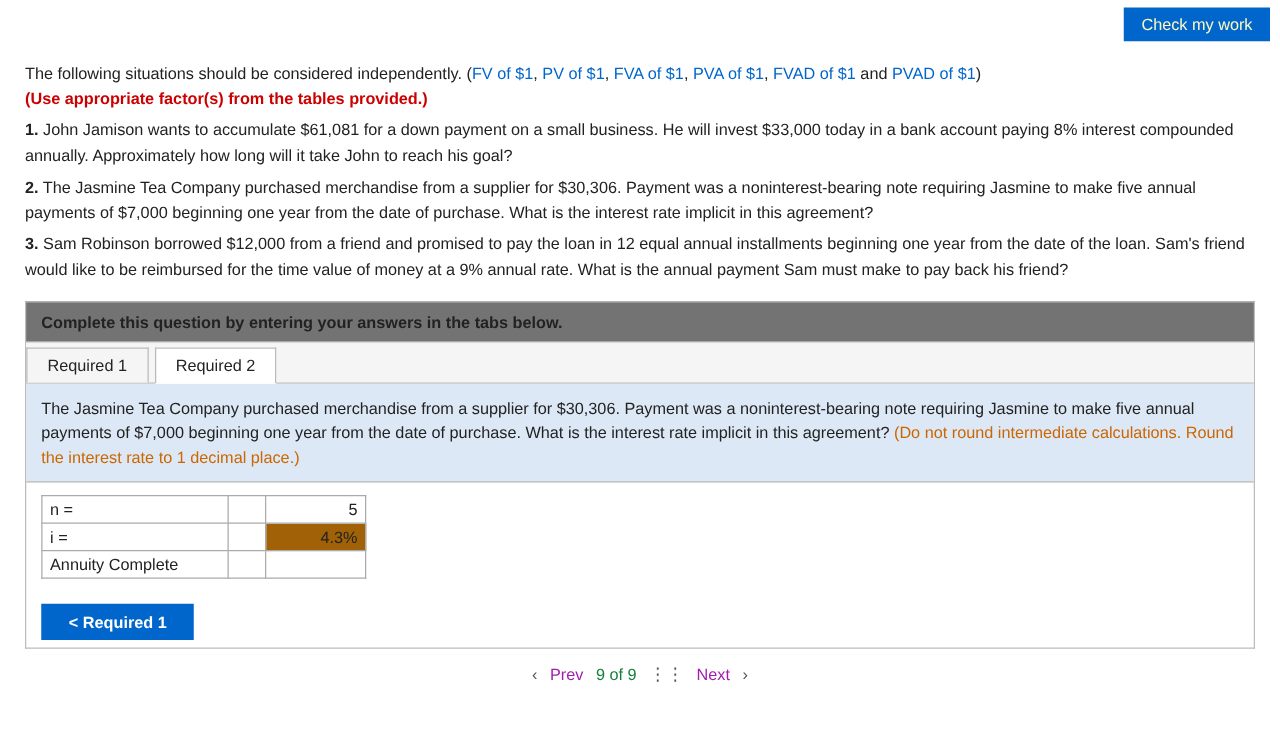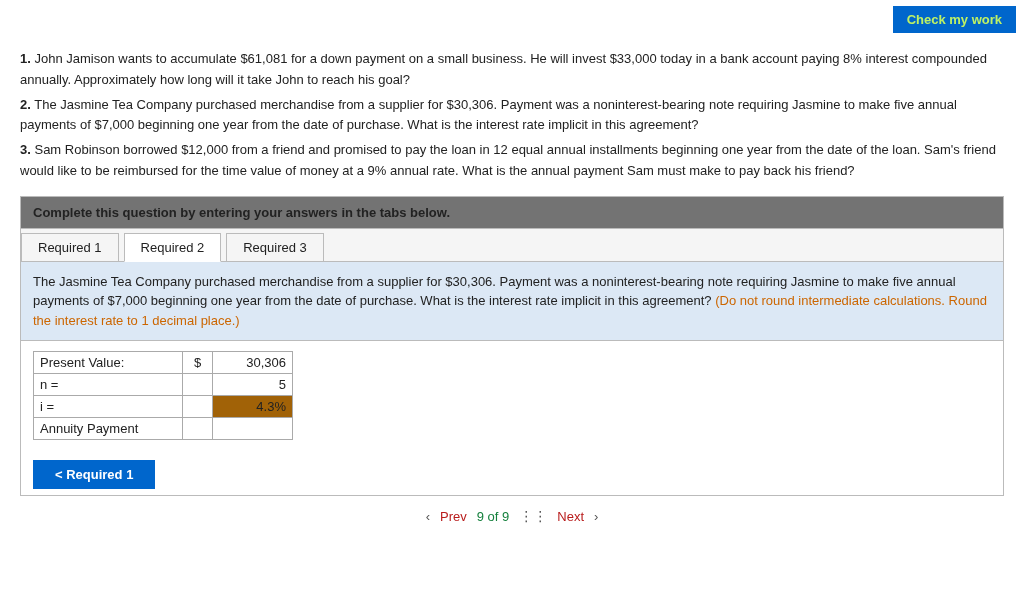--- a/index.html
+++ b/index.html
@@ -15,26 +15,26 @@
 
     #top-bar {
       display: flex;
       justify-content: flex-end;
       background: #fff;
       padding: 6px 8px;
     }
 
     #check-my-work-btn {
       background: #0066cc;
-      color: #bef264;
+      color: #fef9c3;
       border: none;
       padding: 6px 14px;
       font-size: 13px;
       cursor: pointer;
-      font-weight: bold;
+      font-weight: normal;
     }
 
     #main-content {
       padding: 10px 20px 10px 20px;
     }
 
     .intro-text {
       font-size: 13px;
       line-height: 1.5;
       margin-bottom: 6px;
@@ -167,21 +167,21 @@
       display: flex;
       align-items: center;
       justify-content: center;
       gap: 10px;
       padding: 12px 0 8px 0;
       font-size: 13px;
       color: #555;
     }
 
     .bottom-nav a {
-      color: #b91c1c;
+      color: #a21caf;
       text-decoration: none;
       font-size: 13px;
     }
 
     .bottom-nav .page-info {
       color: #15803d;
     }
 
     .bottom-nav .grid-icon {
       font-size: 14px;
@@ -194,63 +194,61 @@
     }
   </style>
 </head>
 <body>
 
 <div id="top-bar">
   <button id="check-my-work-btn">Check my work</button>
 </div>
 
 <div id="main-content">
+  <p class="intro-text">
+    The following situations should be considered independently. (<a href="#">FV of $1</a>, <a href="#">PV of $1</a>, <a href="#">FVA of $1</a>, <a href="#">PVA of $1</a>, <a href="#">FVAD of $1</a> and <a href="#">PVAD of $1</a>)<br>
+    <span class="bold-instruction">(Use appropriate factor(s) from the tables provided.)</span>
+  </p>
 
   <div class="problems">
     <p><strong>1.</strong> John Jamison wants to accumulate $61,081 for a down payment on a small business. He will invest $33,000 today in a bank account paying 8% interest compounded annually. Approximately how long will it take John to reach his goal?</p>
     <p><strong>2.</strong> The Jasmine Tea Company purchased merchandise from a supplier for $30,306. Payment was a noninterest-bearing note requiring Jasmine to make five annual payments of $7,000 beginning one year from the date of purchase. What is the interest rate implicit in this agreement?</p>
     <p><strong>3.</strong> Sam Robinson borrowed $12,000 from a friend and promised to pay the loan in 12 equal annual installments beginning one year from the date of the loan. Sam's friend would like to be reimbursed for the time value of money at a 9% annual rate. What is the annual payment Sam must make to pay back his friend?</p>
   </div>
 
   <div class="complete-box">
     <span>Complete this question by entering your answers in the tabs below.</span>
   </div>
 
   <div class="tabs-container">
     <div class="tabs-row">
       <div class="tab">Required 1</div>
       <div class="tab active">Required 2</div>
-      <div class="tab">Required 3</div>
     </div>
 
     <div class="tab-content">
       <span>The Jasmine Tea Company purchased merchandise from a supplier for $30,306. Payment was a noninterest-bearing note requiring Jasmine to make five annual payments of $7,000 beginning one year from the date of purchase. What is the interest rate implicit in this agreement?</span>
       <span class="highlight-orange">(Do not round intermediate calculations. Round the interest rate to 1 decimal place.)</span>
     </div>
 
     <div class="answer-table-container">
       <table class="answer-table">
         <tbody>
-          <tr>
-            <td class="label-cell">Present Value:</td>
-            <td class="dollar-cell">$</td>
-            <td class="value-cell">30,306</td>
-          </tr>
           <tr>
             <td class="label-cell">n =</td>
             <td class="dollar-cell"></td>
             <td class="value-cell">5</td>
           </tr>
           <tr>
             <td class="label-cell">i =</td>
             <td class="dollar-cell"></td>
             <td class="value-cell highlight-yellow">4.3%</td>
           </tr>
           <tr>
-            <td class="label-cell">Annuity Payment</td>
+            <td class="label-cell">Annuity Complete</td>
             <td class="dollar-cell"></td>
             <td class="value-cell"></td>
           </tr>
         </tbody>
       </table>
     </div>
 
     <div class="nav-buttons">
       <button class="nav-btn">&lt; Required 1</button>
     </div>

